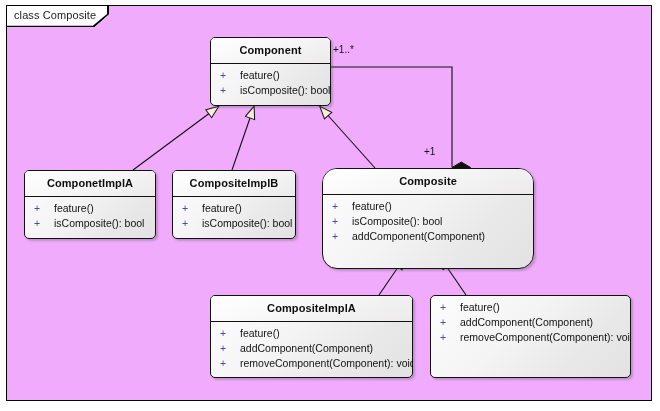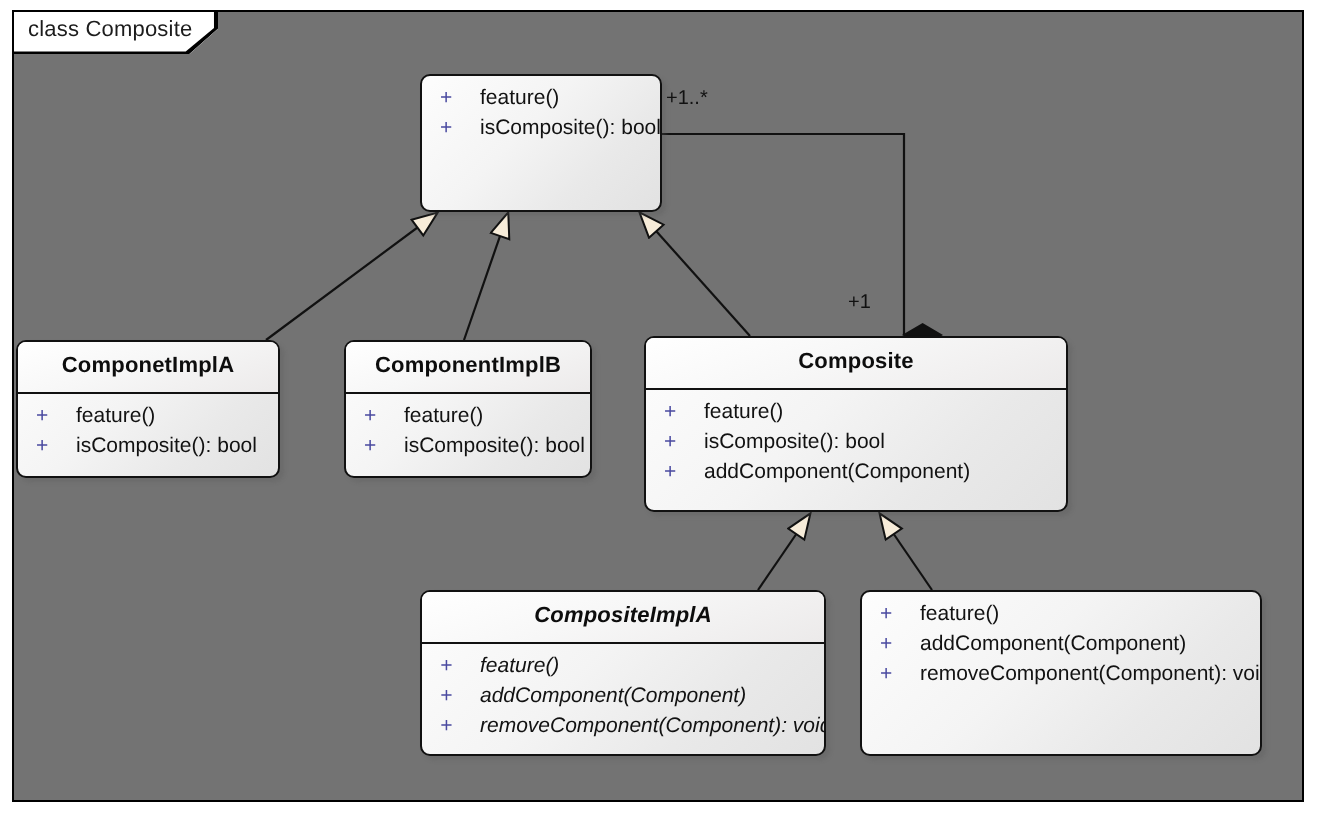--- a/index.html
+++ b/index.html
@@ -16,21 +16,21 @@
   }
 
   
   #diagram-frame {
     position: absolute;
     left: 6px;
     top: 5px;
     width: 646px;
     height: 396px;
     border: 1px solid #000000;
-    background: #737373;
+    background: #f0abfc;
     box-sizing: border-box;
   }
 
   
   #frame-tab {
     position: absolute;
     left: 0px;
     top: 0px;
     width: 102px;
     height: 21px;
@@ -110,24 +110,24 @@
   }
   .vis {
     color: #4a4aa0;
     display: inline-block;
     width: 20px;
     font-size: 10.5px;
   }
 
   
   #class-component   { left: 210px; top: 37px;  width: 121px; height: 69px; }
-  #class-componetimpla { left: 8px;  top: 170px; width: 132px; height: 69px; }
+  #class-componetimpla { left: 24px;  top: 170px; width: 132px; height: 69px; }
   #class-componentimplb { left: 172px; top: 170px; width: 124px; height: 69px; }
-  #class-composite   { left: 322px; top: 168px; width: 212px; height: 88px; }
-  #class-compositeimpla { left: 210px; top: 295px; width: 203px; height: 83px; font-style: italic; }
+  #class-composite   { left: 322px; top: 168px; width: 212px; height: 101px; border-radius: 15px; }
+  #class-compositeimpla { left: 210px; top: 295px; width: 203px; height: 83px; }
   #class-compositeimplb { left: 430px; top: 295px; width: 201px; height: 83px; }
 
   
   .mult-label {
     position: absolute;
     font-size: 10px;
     color: #111111;
     white-space: nowrap;
   }
   #mult-many { left: 333px; top: 44px; }
@@ -164,20 +164,21 @@
 
   <line x1="466" y1="295" x2="440" y2="257" stroke="#111111" stroke-width="1.1" marker-end="url(#gen-arrow)"></line>
 
   <path d="M 331,67 L 452,67 L 452,167.5" fill="none" stroke="#111111" stroke-width="1.1" marker-end="url(#comp-diamond)"></path>
 </svg>
 
 <div class="mult-label" id="mult-many">+1..*</div>
 <div class="mult-label" id="mult-one">+1</div>
 
 <div class="uml-class" id="class-component">
+  <div class="uml-header">Component</div>
   <div class="uml-body">
     <div class="uml-member">
       <span class="vis">+</span><span>feature()</span>
     </div>
     <div class="uml-member">
       <span class="vis">+</span><span>isComposite(): bool</span>
     </div>
   </div>
 </div>
 
@@ -187,21 +188,21 @@
     <div class="uml-member">
       <span class="vis">+</span><span>feature()</span>
     </div>
     <div class="uml-member">
       <span class="vis">+</span><span>isComposite(): bool</span>
     </div>
   </div>
 </div>
 
 <div class="uml-class" id="class-componentimplb">
-  <div class="uml-header">ComponentImplB</div>
+  <div class="uml-header">CompositeImplB</div>
   <div class="uml-body">
     <div class="uml-member">
       <span class="vis">+</span><span>feature()</span>
     </div>
     <div class="uml-member">
       <span class="vis">+</span><span>isComposite(): bool</span>
     </div>
   </div>
 </div>
 

